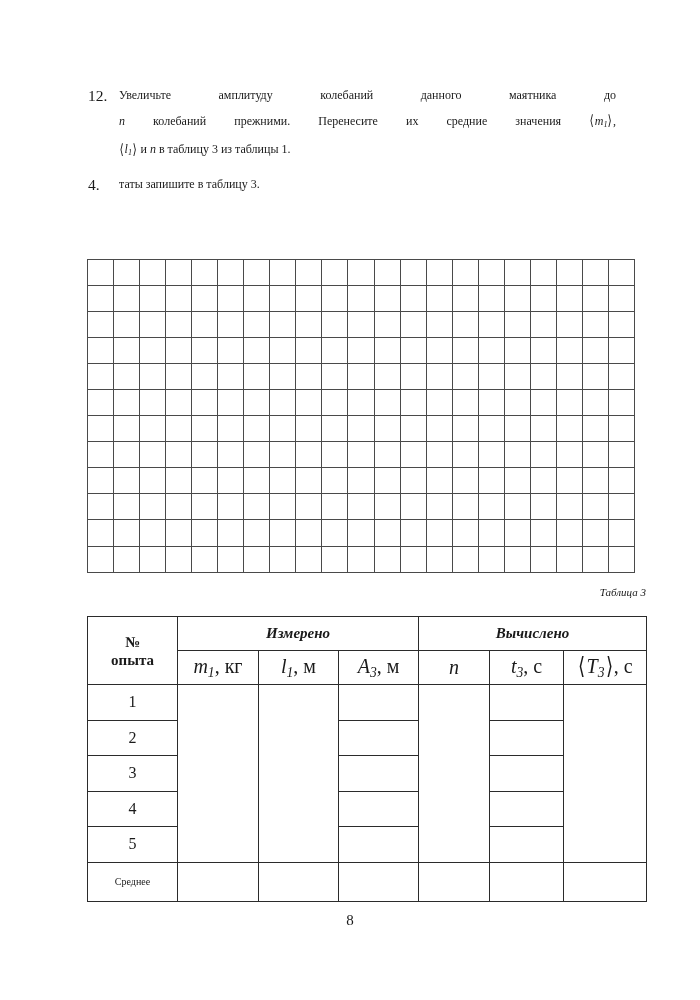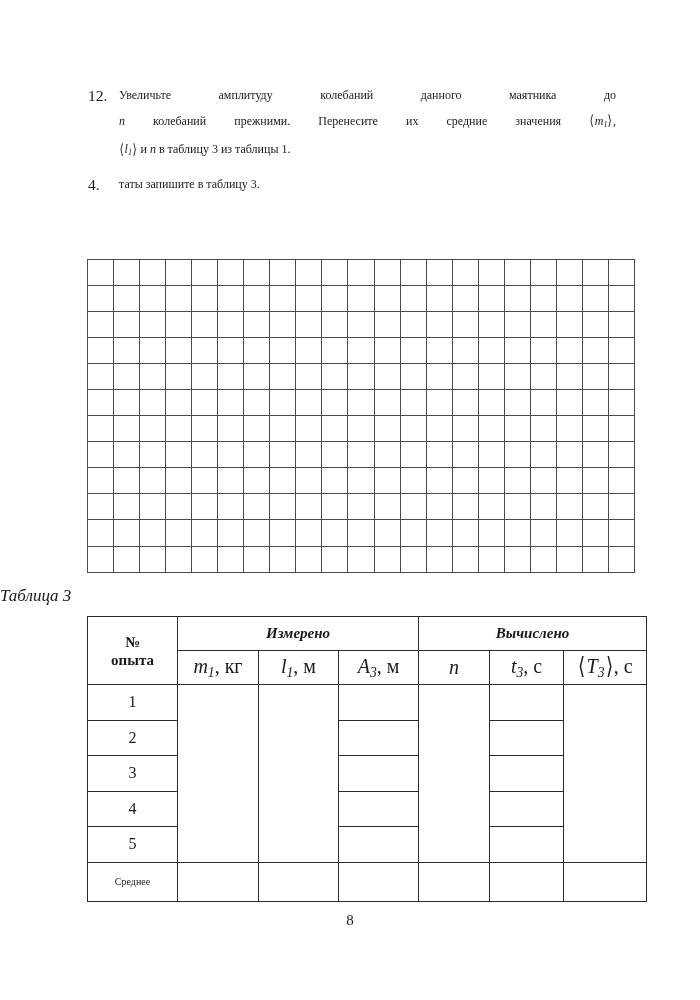--- a/index.html
+++ b/index.html
@@ -98,22 +98,23 @@
     border: 1.15px solid #4a4a4a;
     padding: 0;
   }
 
   
   .table-caption {
     position: absolute;
     left: 0;
     top: 586px;
     width: 646px;
+    text-align: right;
     font-style: italic;
-    font-size: 17px;
+    font-size: 11px;
   }
 
   
   .dt-wrap {
     position: absolute;
     left: 87px;
     top: 616px;
   }
   table.dt {
     border-collapse: collapse;

